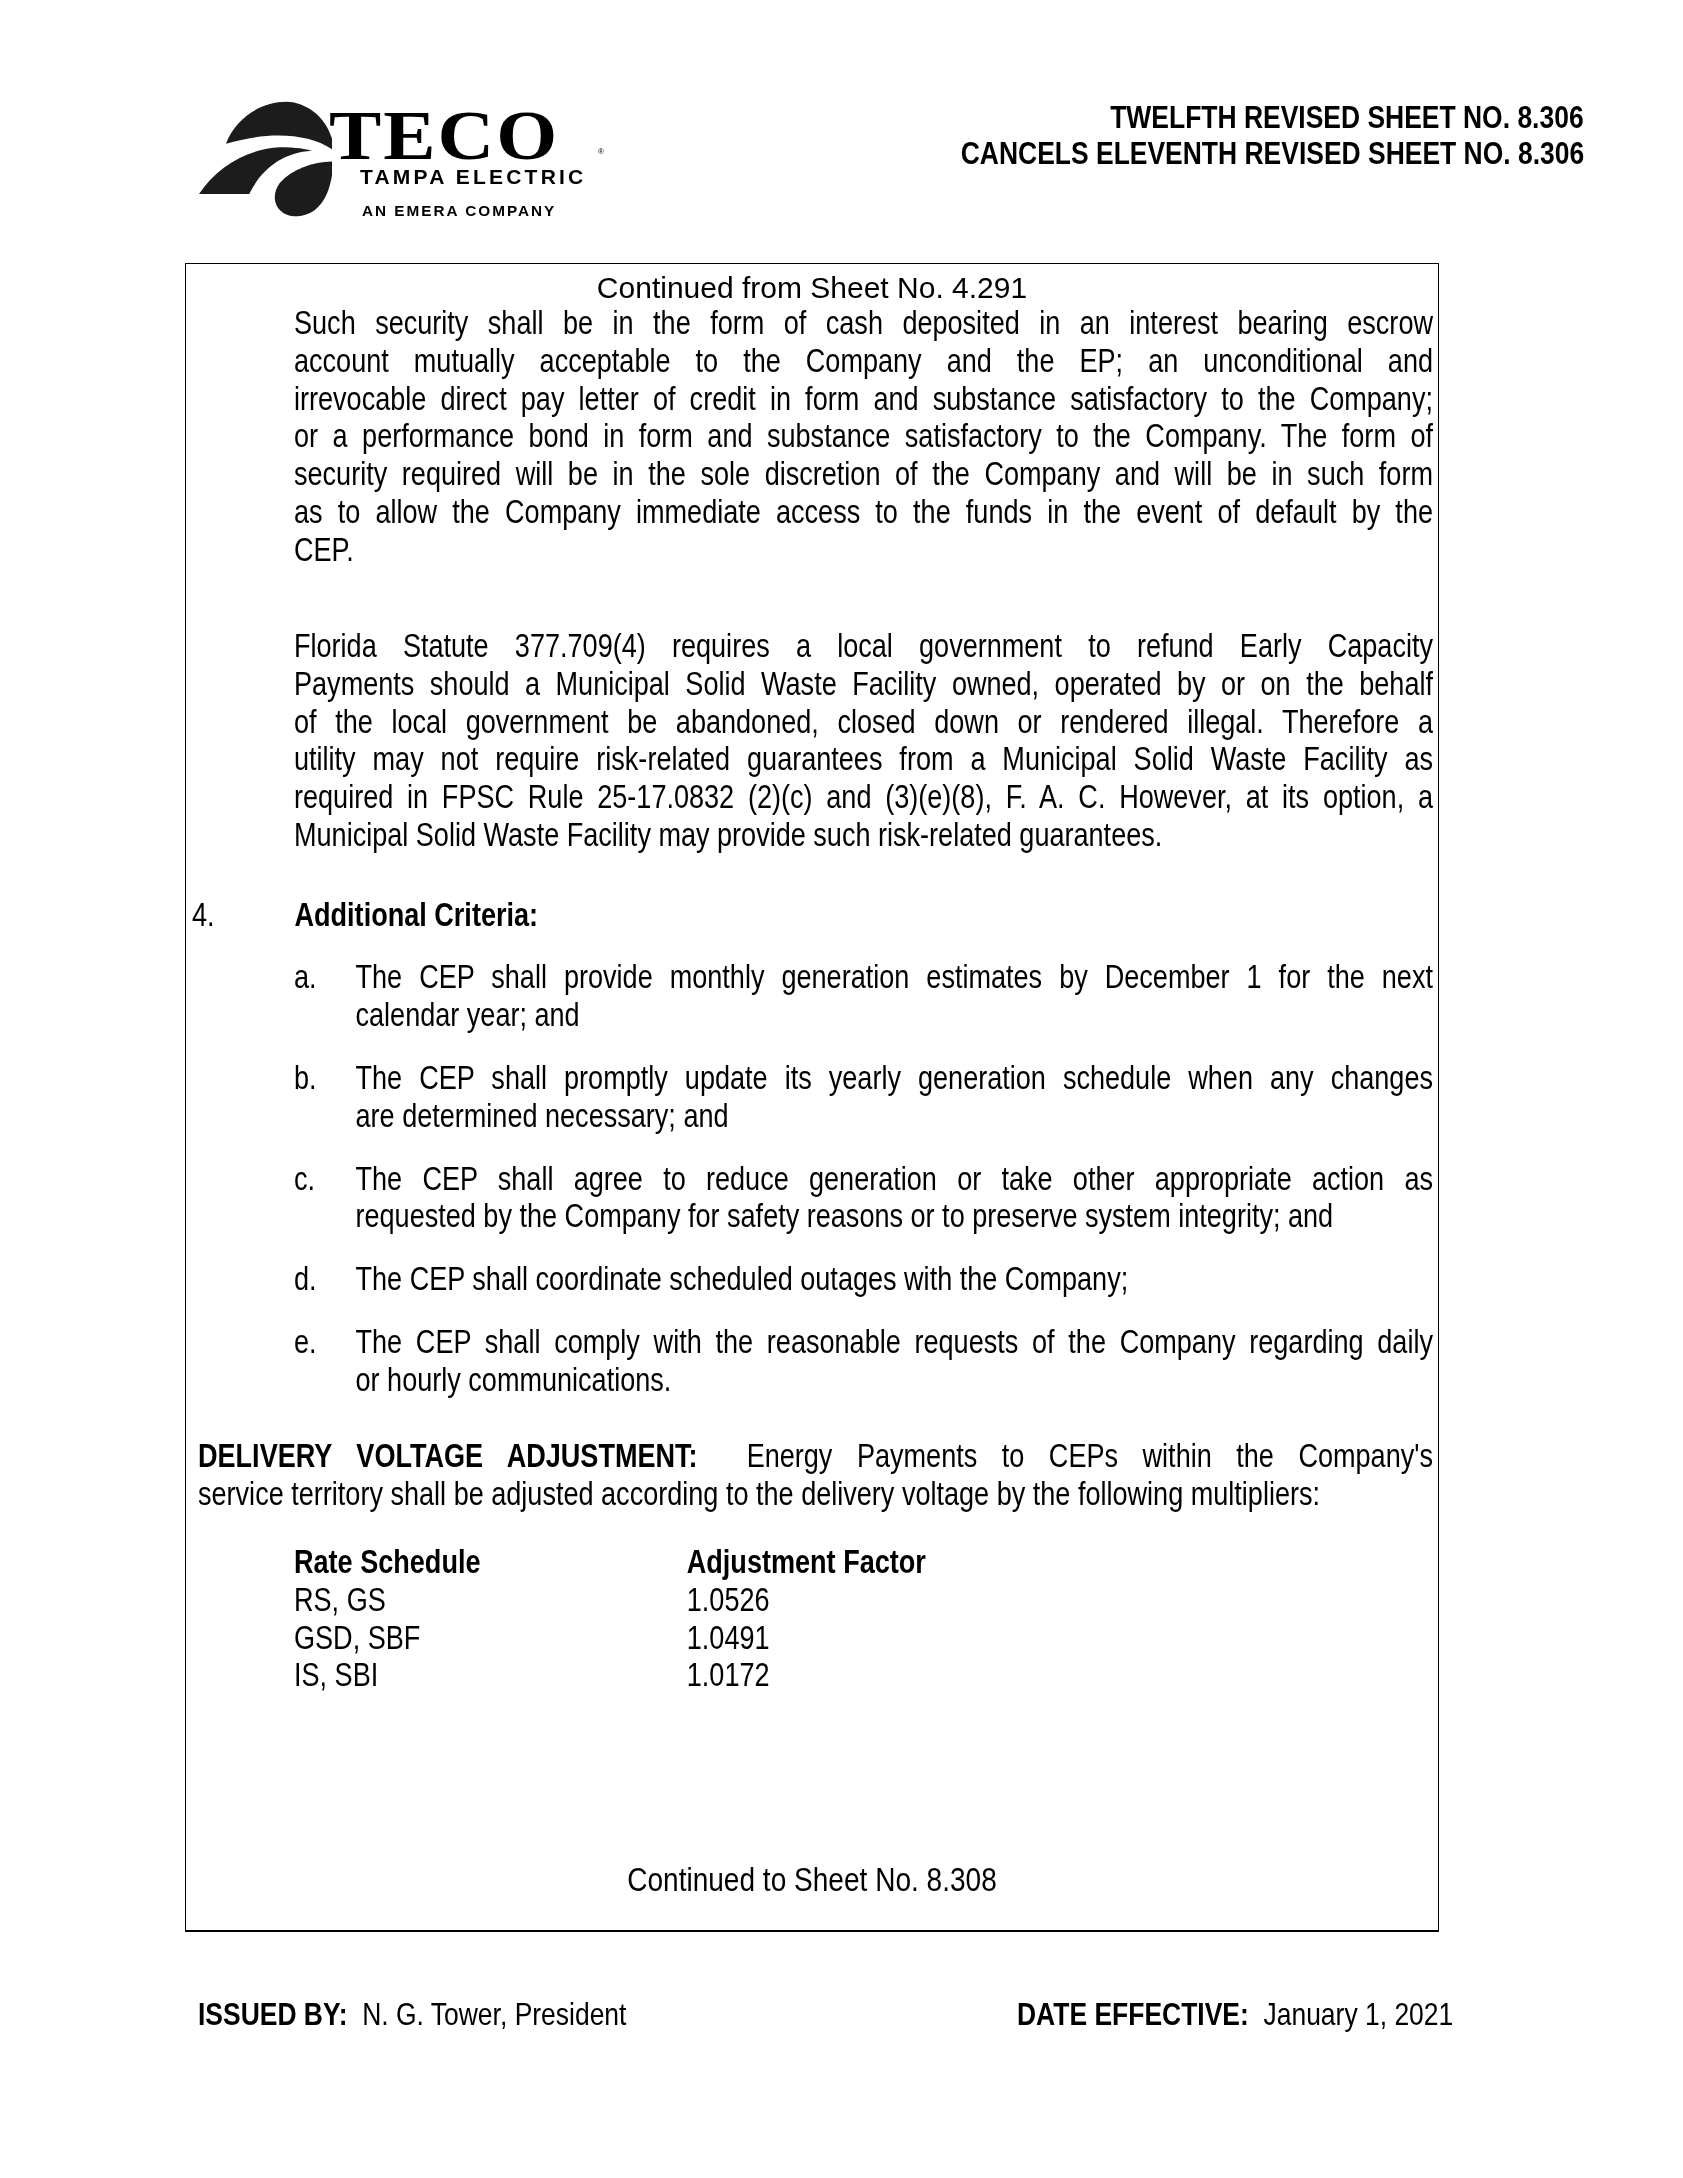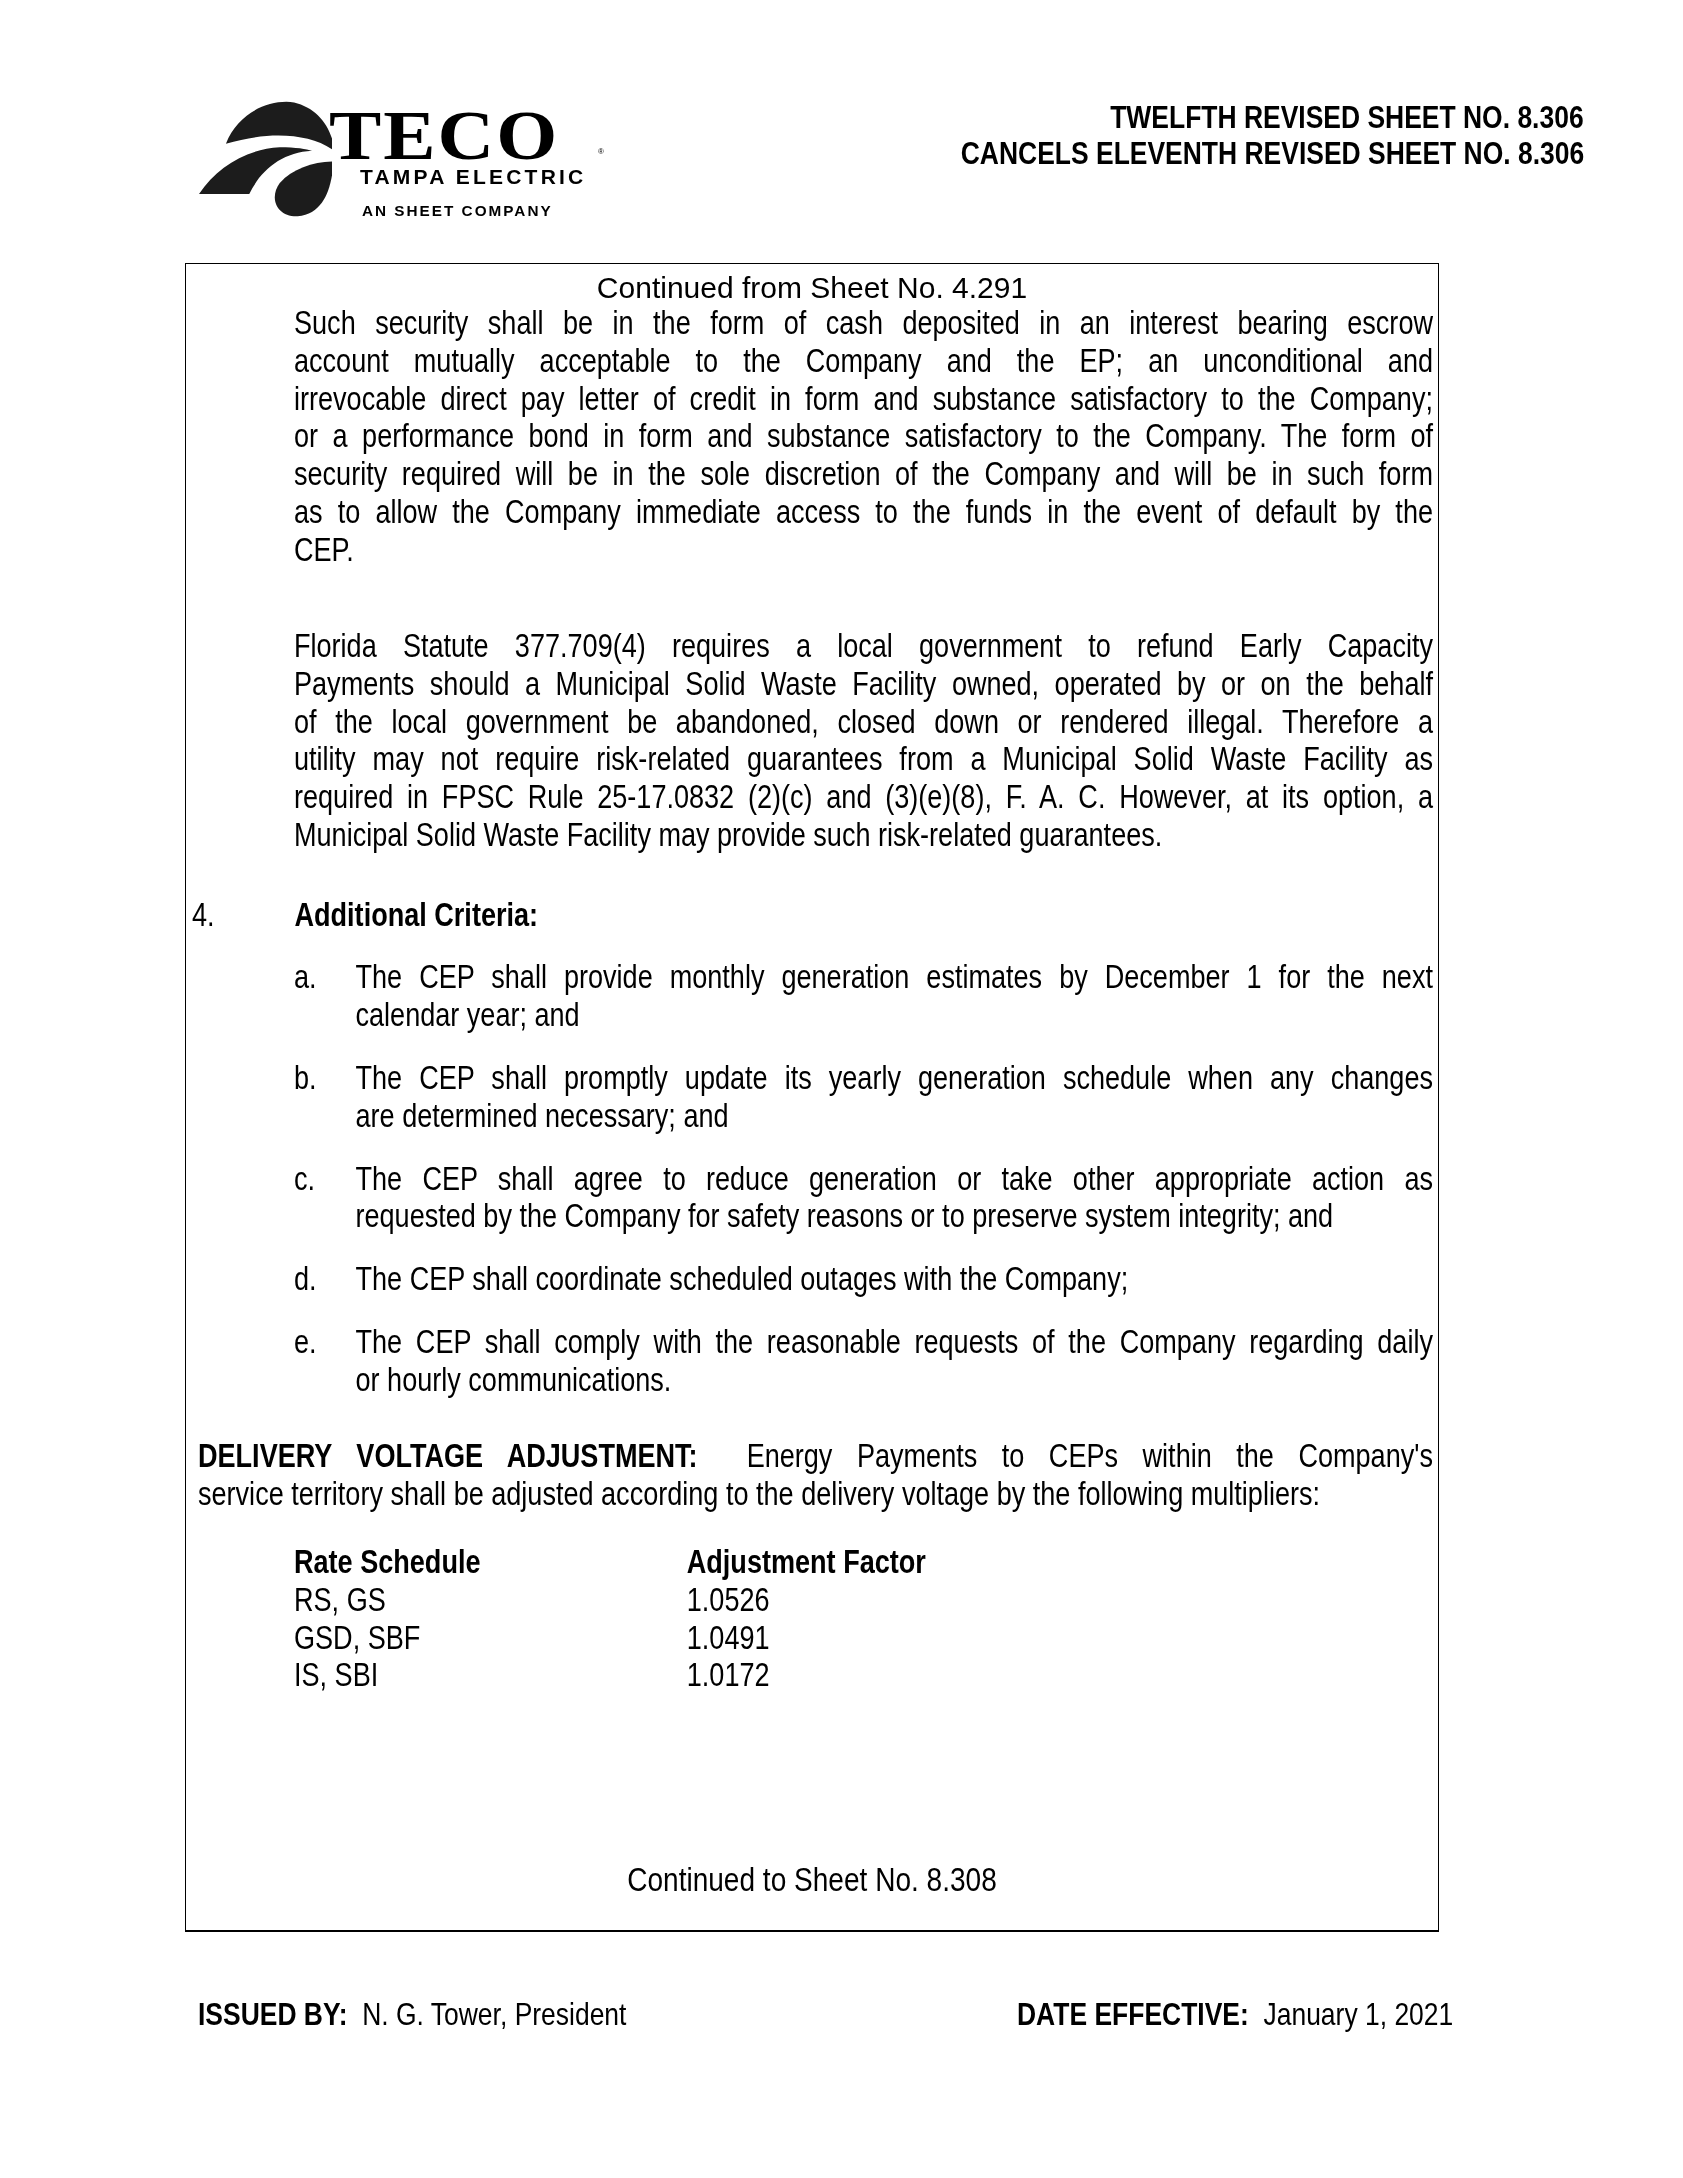--- a/index.html
+++ b/index.html
@@ -44,21 +44,21 @@
 
     <path d="M32 52 C 45 18, 80 2, 108 6 C 133 12, 150 32, 153 60 C 125 40, 80 38, 32 52 Z" fill="#1c1c1c"></path>
 
     <path d="M2 108 C 22 78, 55 58, 92 56 C 110 56, 122 58, 128 60 C 95 62, 72 80, 58 108 Z" fill="#1c1c1c"></path>
 
     <path d="M152 72 C 150 100, 142 130, 112 133 C 88 134, 80 112, 92 96 C 106 80, 130 72, 152 72 Z" fill="#1c1c1c"></path>
   </svg>
   <div id="logo-wordmark" class="abs">TECO</div>
   <div id="logo-reg" class="abs">®</div>
   <div id="logo-sub1" class="abs">TAMPA ELECTRIC</div>
-  <div id="logo-sub2" class="abs">AN SHEET COMPANY</div>
+  <div id="logo-sub2" class="abs">AN EMERA COMPANY</div>
 </div>
 
 <div id="hdr1" class="abs hdr">TWELFTH REVISED SHEET NO. 8.306</div>
 <div id="hdr2" class="abs hdr">CANCELS ELEVENTH REVISED SHEET NO. 8.306</div>
 
 <div id="box" class="abs"></div>
 
 <div class="center" style="top:270px;">Continued from Sheet No. 4.291</div>
 
 <div class="cwrap" style="left:294px; top:304px; width:1389px;">

